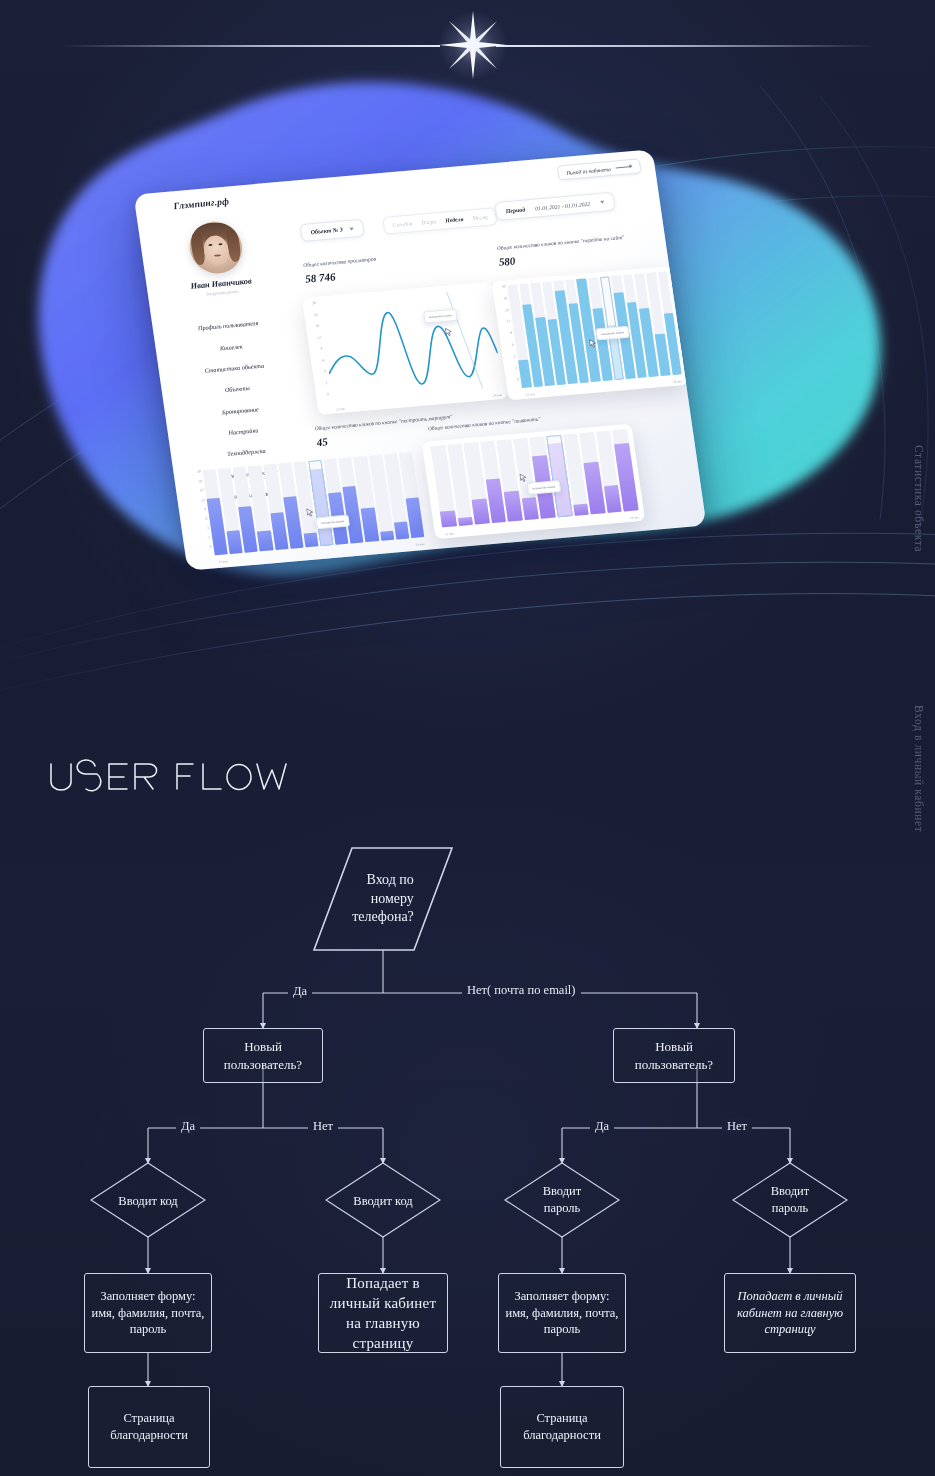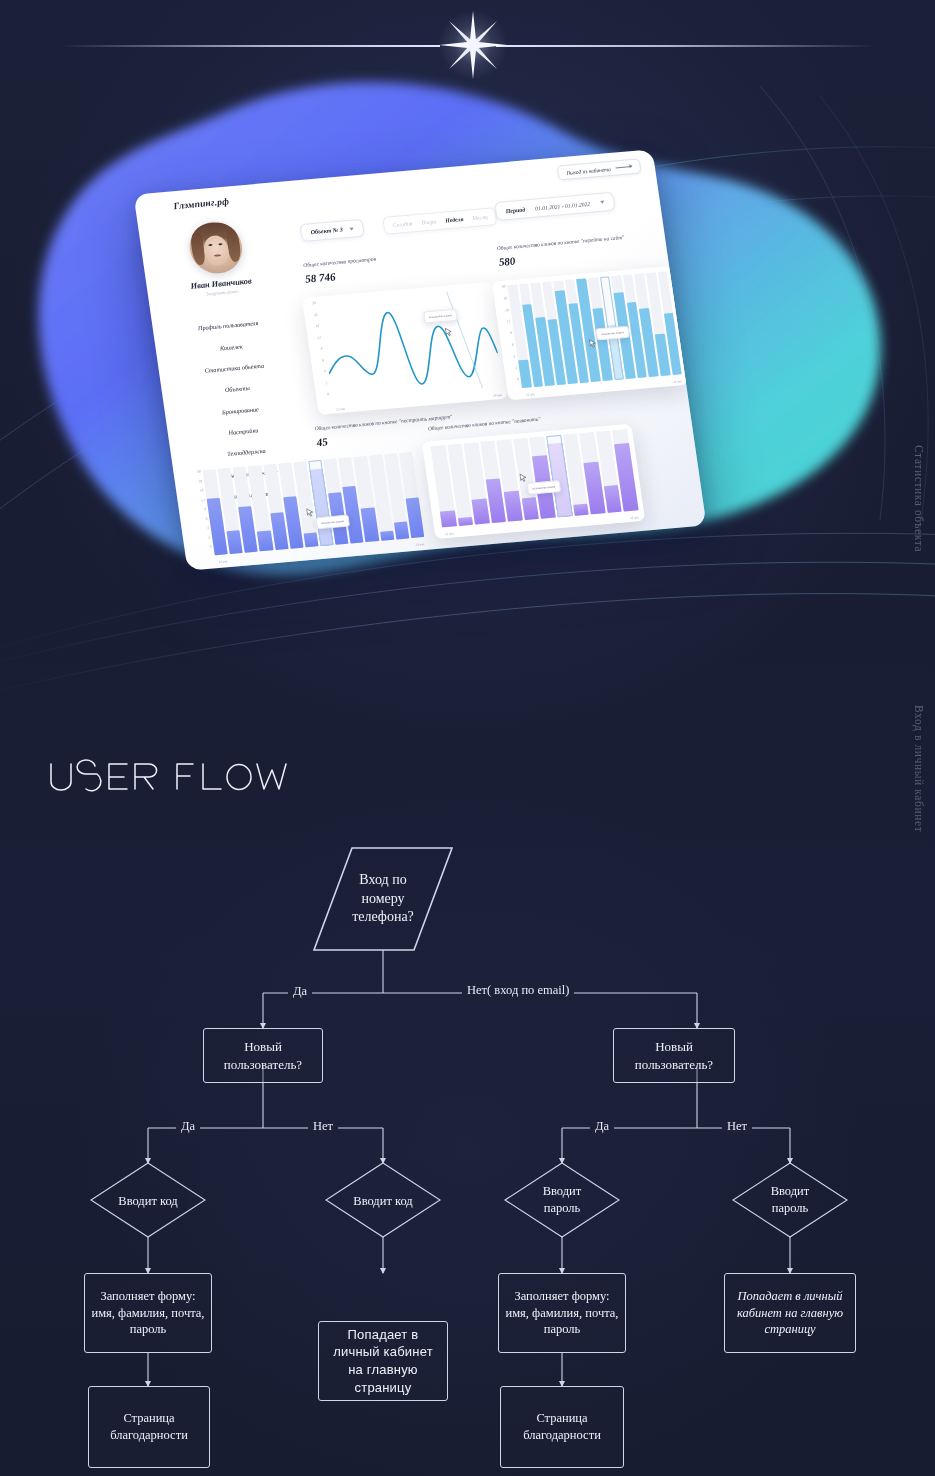--- a/index.html
+++ b/index.html
@@ -209,21 +209,21 @@
     text-align: center; color: #eef1fa;
     font-family: "Liberation Serif", serif;
     line-height: 1.35;
     pointer-events: auto;
   }
   .node.box {
     border: 1.4px solid #cfd6e8; border-radius: 3px;
     background: rgba(28,33,55,.35);
   }
   .node.mono {
-    font-family: Liberation Sans, sans-serif; font-size: 13px; letter-spacing: .2px; margin-top: 48px;
+    font-family: Liberation Serif, serif; font-size: 15px; letter-spacing: .2px;
   }
   .edge-label {
     position: absolute; color: #e6eaf6; font-size: 12.5px;
     font-family: "Liberation Serif", serif; background: #1c2038;
     padding: 0 5px; white-space: nowrap;
   }
 </style>
 </head>
 <body>
 
@@ -686,21 +686,21 @@
         <path d="M148 399 L148 435" marker-end="url(#ah)"></path>
         <path d="M383 399 L383 435" marker-end="url(#ah)"></path>
         <path d="M562 399 L562 435" marker-end="url(#ah)"></path>
         <path d="M790 399 L790 435" marker-end="url(#ah)"></path>
 
         <path d="M148 515 L148 548" marker-end="url(#ah)"></path>
         <path d="M562 515 L562 548" marker-end="url(#ah)"></path>
       </g>
     </svg>
 
-    <div class="node" style="left:313px; top:10px; width:140px; height:102px; font-size:14px;">
+    <div class="node" style="left:313px; top:10px; width:140px; height:102px; font-size:14px;text-align:right;">
       <span style="white-space:pre-line;">Вход по
 номеру
 телефона?</span>
     </div>
 
     <div class="node box" style="left:203px; top:190px; width:120px; height:55px; font-size:13px;">
       <span style="white-space:pre-line;">Новый
 пользователь?</span>
     </div>
 
@@ -749,20 +749,20 @@
     <div class="node box" style="left:88px; top:548px; width:122px; height:82px; font-size:12.5px;">
       <span style="white-space:pre-line;">Страница
 благодарности</span>
     </div>
     <div class="node box" style="left:500px; top:548px; width:124px; height:82px; font-size:12.5px;">
       <span style="white-space:pre-line;">Страница
 благодарности</span>
     </div>
 
     <div class="edge-label" style="left:288px; top:146px;">Да</div>
-    <div class="edge-label" style="left:462px; top:145px;">Нет( вход по email)</div>
+    <div class="edge-label" style="left:462px; top:145px;">Нет( почта по email)</div>
     <div class="edge-label" style="left:176px; top:281px;">Да</div>
     <div class="edge-label" style="left:308px; top:281px;">Нет</div>
     <div class="edge-label" style="left:590px; top:281px;">Да</div>
     <div class="edge-label" style="left:722px; top:281px;">Нет</div>
   </div>
 
 </div>
 
 </body></html>

